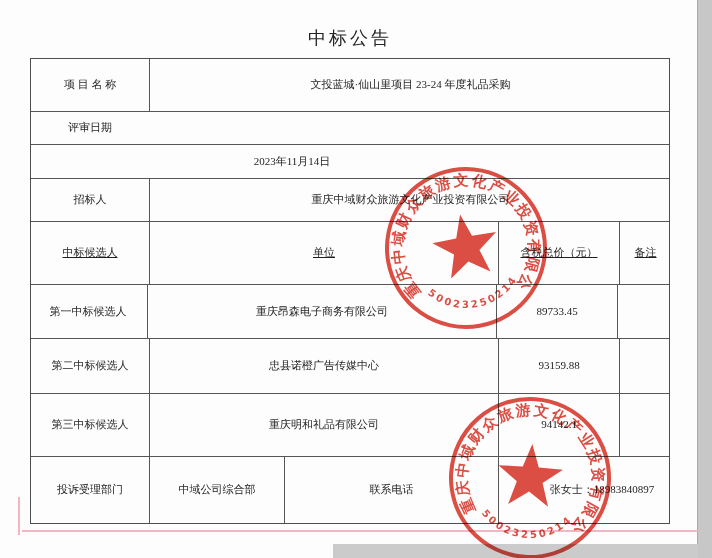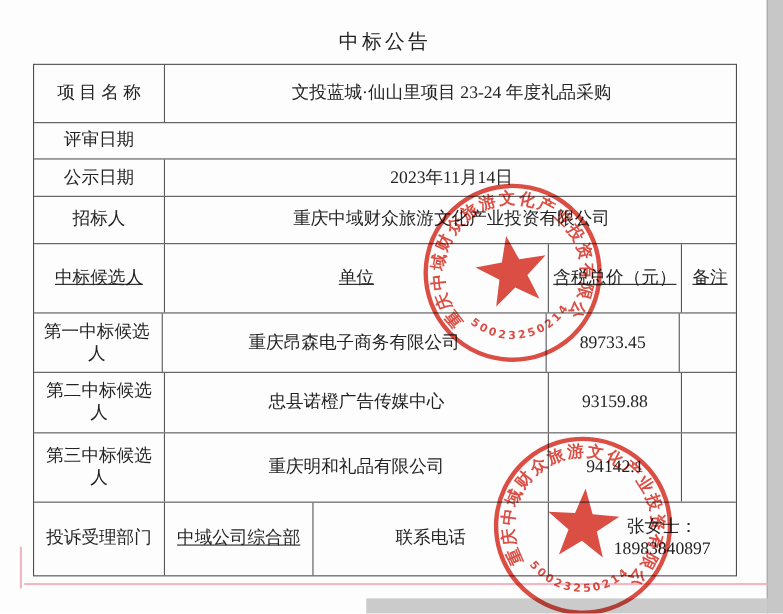--- a/index.html
+++ b/index.html
@@ -20,30 +20,30 @@
 
   .tbl{
     position:absolute; left:30px; top:58px; width:640px;
     border:1px solid #4e4e4e; box-sizing:border-box; background:transparent;
   }
   .row{display:flex; box-sizing:border-box;}
   .row + .row{border-top:1px solid #565656;}
   .cell{
     box-sizing:border-box; flex:none;
     display:flex; align-items:center; justify-content:center;
-    text-align:center; font-size:16px; line-height:1.25; padding:2px 4px;
+    text-align:center; font-size:11px; line-height:1.25; padding:2px 4px;
     color:#242424;
   }
   .cell + .cell{border-left:1px solid #565656;}
   .wlabel{width:118px;}
   .wrest{width:522px;}
   .wunit{width:349px;}
   .wprice{width:121px;}
   .wnote{width:52px;}
-  .wdept{width:135px;text-decoration:underline;}
+  .wdept{width:135px;}
   .wphonelbl{width:214px;}
   .wphoneval{width:173px;padding-left:38px;}
   .h-r1{height:52px;} .h-r2{height:33px;} .h-r3{height:34px;} .h-r4{height:43px;}
   .h-hd{height:63px;text-decoration:underline;} .h-c1{height:54px;justify-content:flex-end;} .h-c2{height:55px;} .h-c3{height:63px;}
   .h-bt{height:67px;}
 
   .stamp{
     position:absolute; mix-blend-mode:multiply; opacity:.88;
   }
   .stamp svg{display:block;}
@@ -69,21 +69,20 @@
     <div class="row h-r1">
       <div class="cell wlabel">项 目 名 称</div>
       <div class="cell wrest">文投蓝城·仙山里项目 23-24 年度礼品采购</div>
     </div>
 
     <div class="row h-r2">
       <div class="cell wlabel">评审日期</div>
     </div>
 
     <div class="row h-r3">
-      <div class="cell wlabel">公示日期</div>
       <div class="cell wrest">2023年11月14日</div>
     </div>
 
     <div class="row h-r4">
       <div class="cell wlabel">招标人</div>
       <div class="cell wrest">重庆中域财众旅游文化产业投资有限公司</div>
     </div>
 
     <div class="row h-hd">
       <div class="cell wlabel">中标候选人</div>

